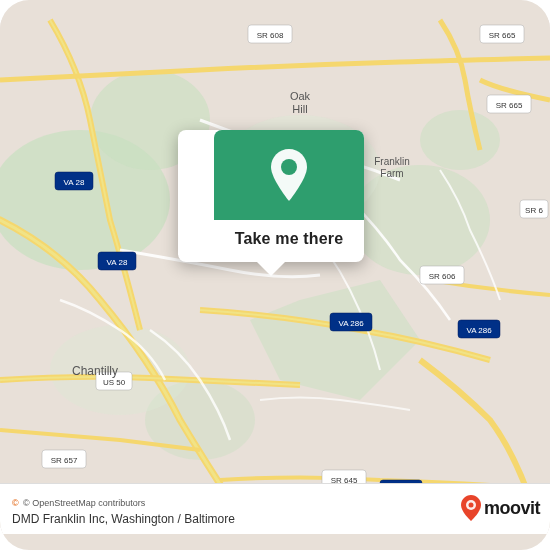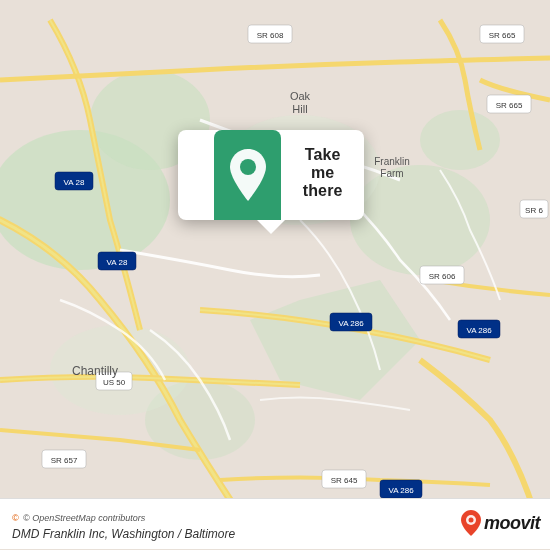--- a/index.html
+++ b/index.html
@@ -11,40 +11,41 @@
       font-family: Arial, sans-serif;
       position: relative;
     }
 
     #map-container {
       width: 550px;
       height: 550px;
       position: relative;
       background-color: #e8e0d8;
       overflow: hidden;
+      border-radius: 29px;
     }
 
     
     #map-svg {
       position: absolute;
       top: 0; left: 0;
       width: 100%; height: 100%;
     }
 
     
     #popup-card {
       position: absolute;
       top: 130px;
       left: 178px;
       width: 186px;
       background: white;
       border-radius: 8px;
       box-shadow: 0 4px 16px rgba(0,0,0,0.3);
       display: flex;
-      flex-direction: row;
+      flex-direction: column;
       align-items: center;
       overflow: visible;
       z-index: 10;
       padding-left: 36px;
     }
 
     #popup-green-area {
       width: 100%;
       background: #2e9e6e;
       border-radius: 8px 8px 0 0;
@@ -84,31 +85,30 @@
       width: 0;
       height: 0;
       border-left: 14px solid transparent;
       border-right: 14px solid transparent;
       border-top: 14px solid white;
     }
 
     
     #bottom-bar {
       position: absolute;
-      bottom: 1px;
+      bottom: 16px;
       left: 0;
       width: 100%;
       background: white;
       border-top: 1px solid #ddd;
       padding: 8px 12px;
       display: flex;
       flex-direction: column;
       gap: 2px;
       z-index: 20;
-      font-style: italic;
     }
 
     #moovit-logo {
       position: absolute;
       bottom: 12px;
       right: 10px;
       display: flex;
       align-items: center;
       gap: 2px;
     }

